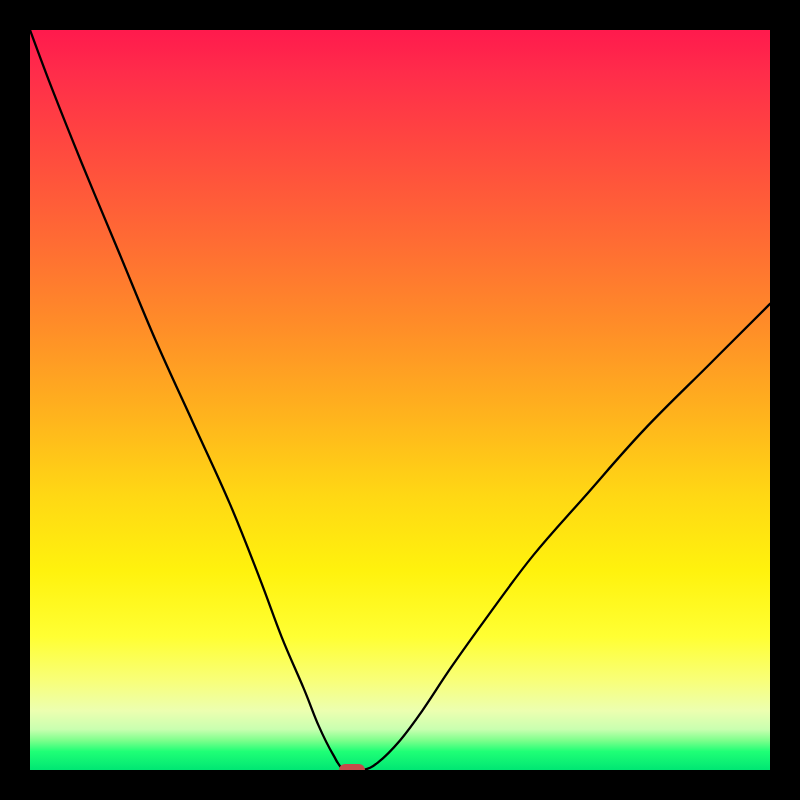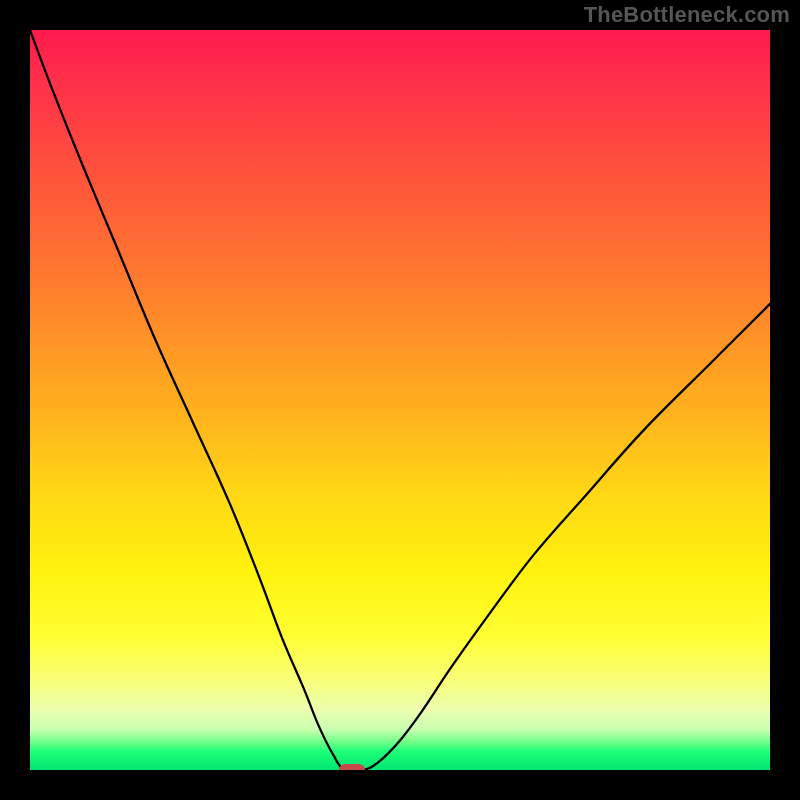--- a/index.html
+++ b/index.html
@@ -83,21 +83,20 @@
     stroke: #000;
     stroke-width: 2.3;
     stroke-linecap: round;
   }
 </style>
 </head>
 <body>
 
 <div class="frame">
 
-  <div class="watermark">TheBottleneck.com</div>
 
   <div class="plot-area">
 
     <div class="gradient"></div>
 
     <svg class="curve" viewBox="0 0 740 740" preserveAspectRatio="none">
       <path d="M 0.0 0.0 C 4.1 10.9, 12.7 34.8, 22.2 59.2 C 31.7 83.6, 39.6 103.4, 51.8 133.2 C 64.0 163.0, 75.2 189.4, 88.8 222.0 C 102.4 254.6, 112.2 279.6, 125.8 310.8 C 139.4 342.0, 149.2 362.4, 162.8 392.2 C 176.4 422.0, 187.6 445.1, 199.8 473.6 C 212.0 502.1, 219.9 523.2, 229.4 547.6 C 238.9 572.0, 243.5 586.4, 251.6 606.8 C 259.7 627.1, 267.0 642.3, 273.8 658.6 C 280.6 674.9, 283.2 683.4, 288.6 695.6 C 294.0 707.8, 298.7 717.1, 303.4 725.2 C 308.1 733.3, 309.1 737.3, 314.5 740.0 C 319.9 742.7, 326.9 741.4, 333.0 740.0 C 339.1 738.6, 341.0 738.0, 347.8 732.6 C 354.6 727.2, 361.9 719.9, 370.0 710.4 C 378.1 700.9, 382.7 694.4, 392.2 680.8 C 401.7 667.2, 409.6 654.0, 421.8 636.4 C 434.0 618.8, 443.9 605.0, 458.8 584.6 C 473.7 564.3, 485.6 547.1, 503.2 525.4 C 520.8 503.7, 534.6 489.3, 555.0 466.2 C 575.4 443.1, 591.1 424.0, 614.2 399.6 C 637.3 375.2, 657.7 356.1, 680.8 333.0 C 703.9 309.9, 729.1 284.7, 740.0 273.8"></path>
     </svg>
 
     <div class="marker" style="left: 321.9px; top: 740px;"></div>

